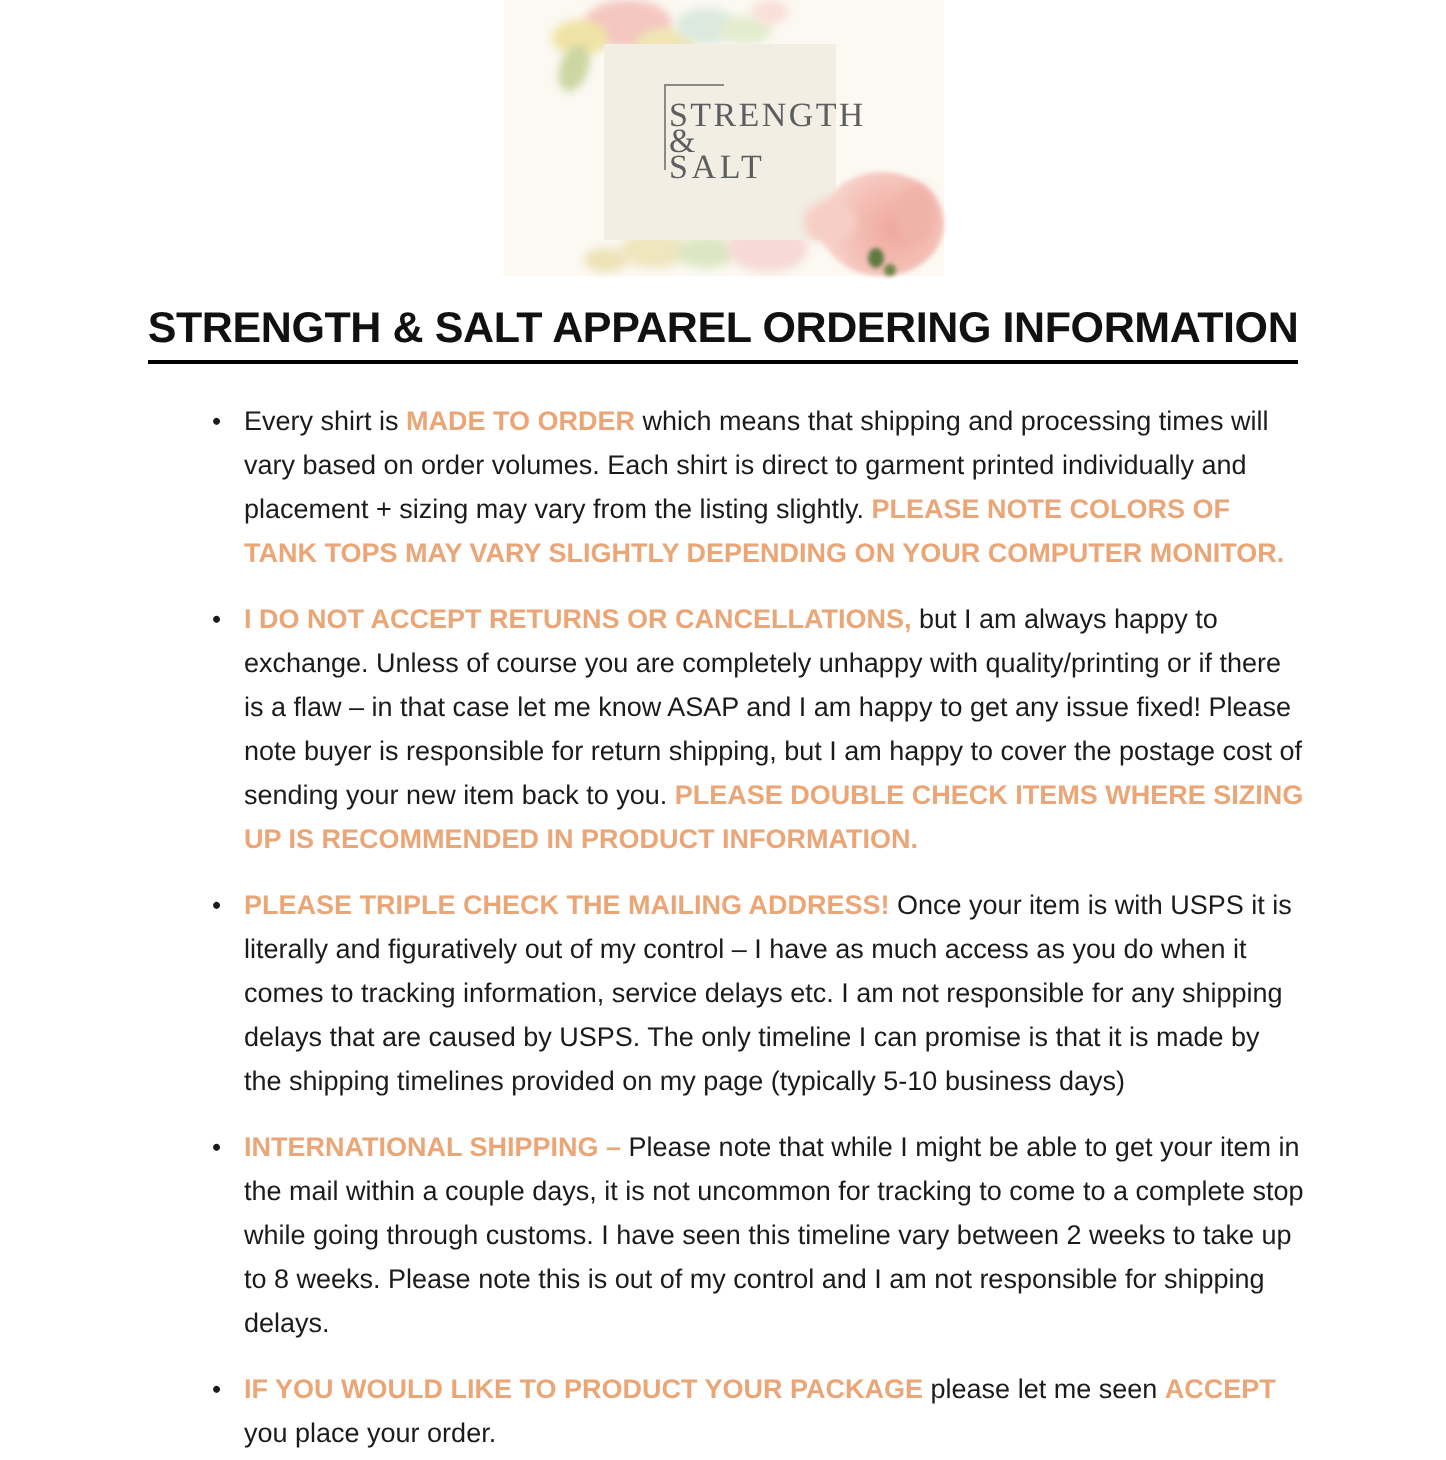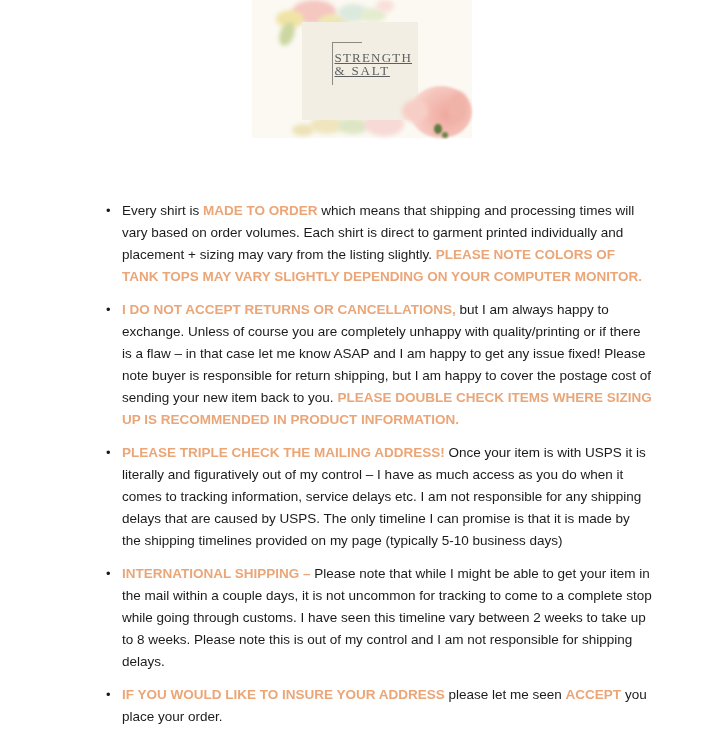--- a/index.html
+++ b/index.html
@@ -24,21 +24,21 @@
     border-radius:50%; filter:blur(1px);
     background:radial-gradient(circle at 60% 55%, #EFA89E 0%, #F5C5BC 55%, #FADFD8 85%, rgba(250,223,216,0) 100%);
   }
   .bracket {
     position:absolute; left:30px; top:20px; width:29px; height:42px;
     border-left:1px solid #8b8b86; border-top:1px solid #8b8b86;
   }
   .logo-text {
     position:absolute; left:33px; top:29px; width:67px;
     font-family:"Liberation Serif", serif; color:#5C5E60;
-    font-size:13px; line-height:13px; letter-spacing:1.2px;text-decoration:underline;
+    font-size:17px; line-height:13px; letter-spacing:1.2px;
   }
   .logo-text .l2 { text-align:left; letter-spacing:1.8px; }
 
   
   .title {
     position:absolute; top:142px; left:0; width:100%;
     margin:0; text-align:center; font-weight:bold;
   }
   .title span {
     display:inline-block; font-size:21.5px; letter-spacing:-0.2px; color:#111;
@@ -86,20 +86,21 @@
       </div>
     </div>
 
     <div class="flower-big"></div>
     <div class="blob" style="left:150px;top:100px;width:26px;height:22px;background:#F7CEC6;"></div>
     <div class="blob" style="left:196px;top:92px;width:20px;height:30px;background:#F0B3A8;"></div>
     <div class="blob" style="left:182px;top:124px;width:8px;height:10px;background:#5F7A42;filter:blur(1px);"></div>
     <div class="blob" style="left:190px;top:132px;width:6px;height:6px;background:#6D8549;filter:blur(1px);"></div>
   </div>
 
+  <h1 class="title"><span>STRENGTH &amp; SALT APPAREL ORDERING INFORMATION</span></h1>
 
   <ul class="content">
 
     <li>
       <span class="bmark">•</span>
       <p class="btext"><span class="seg">Every shirt is </span><span class="seg hl">MADE TO ORDER</span><span class="seg"> which means that shipping and processing times will vary based on order volumes. Each shirt is direct to garment printed individually and placement + sizing may vary from the listing slightly. </span><span class="seg hl">PLEASE NOTE COLORS OF TANK TOPS MAY VARY SLIGHTLY DEPENDING ON YOUR COMPUTER MONITOR.</span></p>
     </li>
 
     <li>
       <span class="bmark">•</span>
@@ -111,17 +112,17 @@
       <p class="btext"><span class="seg hl">PLEASE TRIPLE CHECK THE MAILING ADDRESS!</span><span class="seg"> Once your item is with USPS it is literally and figuratively out of my control – I have as much access as you do when it comes to tracking information, service delays etc. I am not responsible for any shipping delays that are caused by USPS. The only timeline I can promise is that it is made by the shipping timelines provided on my page (typically 5-10 business days)</span></p>
     </li>
 
     <li>
       <span class="bmark">•</span>
       <p class="btext"><span class="seg hl">INTERNATIONAL SHIPPING – </span><span class="seg">Please note that while I might be able to get your item in the mail within a couple days, it is not uncommon for tracking to come to a complete stop while going through customs. I have seen this timeline vary between 2 weeks to take up to 8 weeks. Please note this is out of my control and I am not responsible for shipping delays.</span></p>
     </li>
 
     <li>
       <span class="bmark">•</span>
-      <p class="btext"><span class="seg hl">IF YOU WOULD LIKE TO INSURE YOUR ADDRESS </span><span class="seg"> please let me seen </span><span class="seg hl">ACCEPT</span><span class="seg"> you place your order.</span></p>
+      <p class="btext"><span class="seg hl">IF YOU WOULD LIKE TO PRODUCT YOUR PACKAGE </span><span class="seg"> please let me seen </span><span class="seg hl">ACCEPT</span><span class="seg"> you place your order.</span></p>
     </li>
 
   </ul>
 </div>
 
 </body></html>

